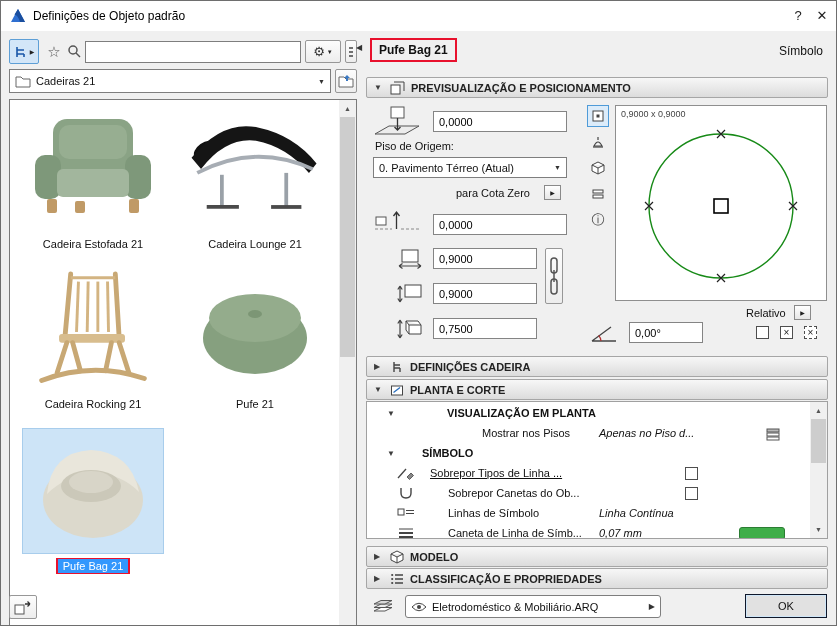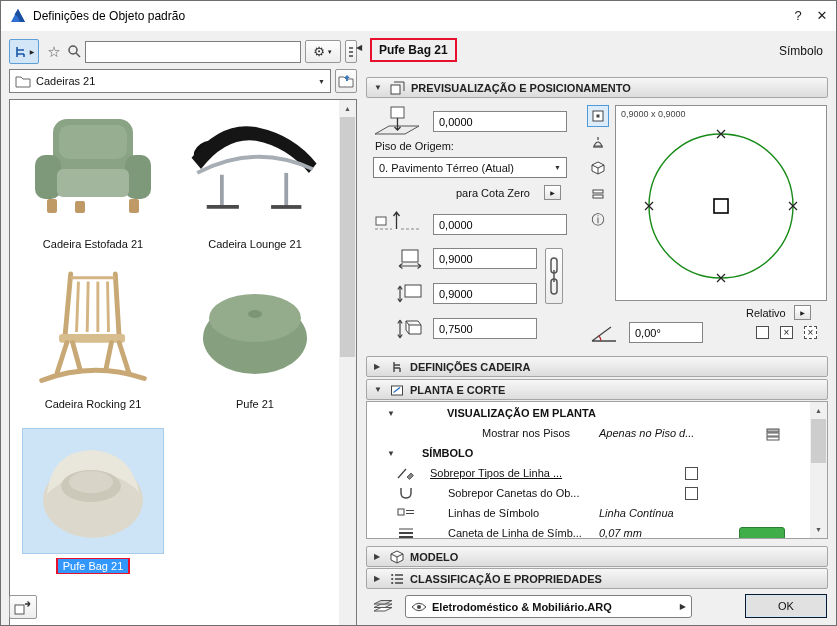--- a/index.html
+++ b/index.html
@@ -442,21 +442,21 @@
     <span>CLASSIFICAÇÃO E PROPRIEDADES</span>
   </div>
 
   <div class="toolbtn flat" style="left:366px;top:593px;width:32px;height:24px;">
     <svg width="22" height="17" viewBox="0 0 22 17">
       <path d="M2 13 l7 -3.5 11 0 -7 3.5 z" fill="#fff" stroke="#555"></path>
       <path d="M2 9.5 l7 -3.5 11 0 -7 3.5 z" fill="#ececec" stroke="#555"></path>
       <path d="M2 6 l7 -3.5 11 0 -7 3.5 z" fill="#d9d9d9" stroke="#555"></path>
     </svg>
   </div>
-  <div class="combo" style="left:404px;top:594px;width:287px;height:23px;border-radius:3px;font-weight:bold;">
+  <div class="combo" style="left:404px;top:594px;width:256px;height:23px;border-radius:3px;">
     <svg width="16" height="10" viewBox="0 0 16 10">
       <path d="M1 5 Q8 -2.5 15 5 Q8 12.5 1 5 Z" fill="#fff" stroke="#444"></path>
       <circle cx="8" cy="5" r="2" fill="#444"></circle>
     </svg>
     <span>Eletrodoméstico &amp; Mobiliário.ARQ</span>
     <span class="carrow" style="font-size:8px;">▶</span>
   </div>
   <div class="pushbtn" style="left:666px;top:593px;width:70px;height:24px;margin-top:32px;">Cancelar</div>
   <div class="pushbtn default" style="left:744px;top:593px;width:82px;height:24px;">OK</div>
 

